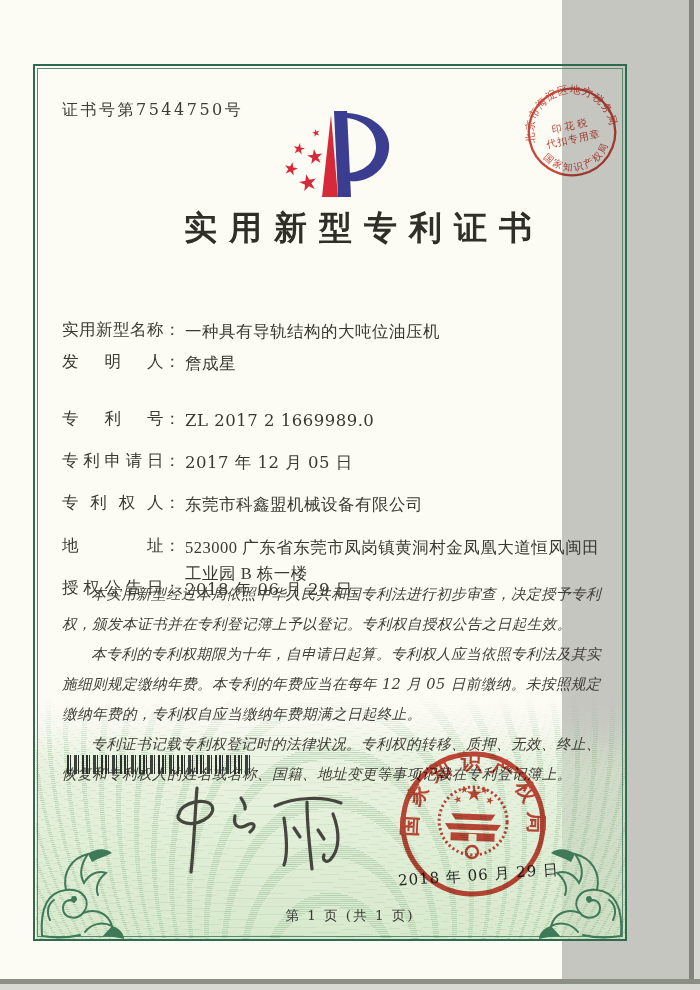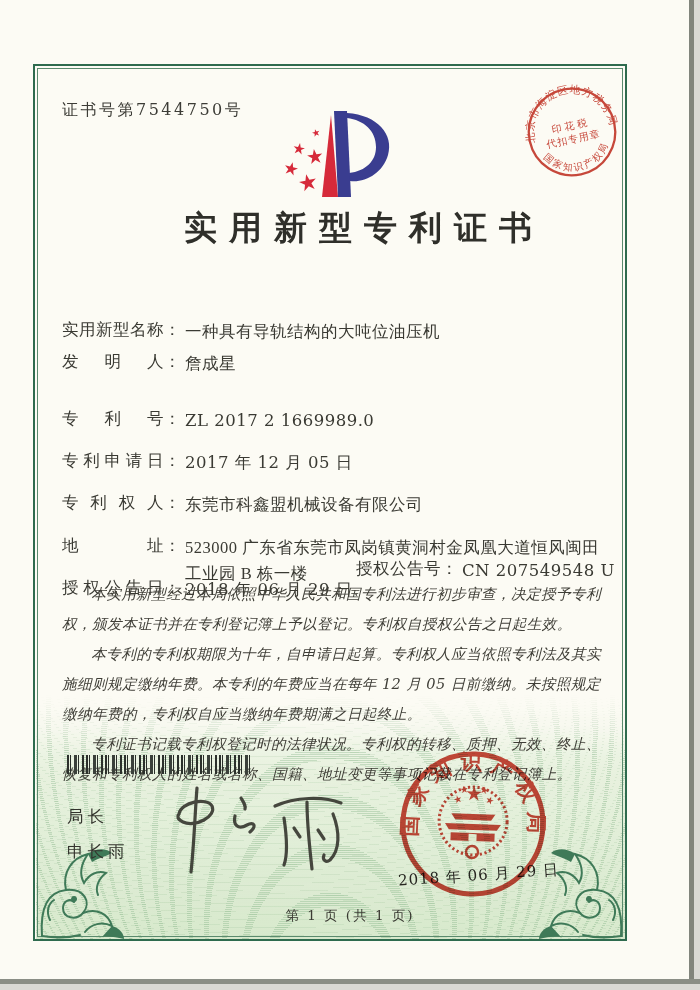--- a/index.html
+++ b/index.html
@@ -2,21 +2,21 @@
 <html><head>
 <meta charset="utf-8">
 <style>
   html,body{margin:0;padding:0;}
   body{
     width:700px;height:990px;position:relative;overflow:hidden;
     background:#c6c6c1;
     font-family:"DejaVu Serif","Liberation Serif",serif;
   }
   .paper{
-    position:absolute;left:0;top:0;width:689px;height:979px;
+    position:absolute;left:0;top:0;width:562px;height:979px;
     background:#fcfbf4;
   }
   .scan-edge-right{position:absolute;left:689px;top:0;width:11px;height:990px;
     background:linear-gradient(90deg,#81857c 0,#81857c 5px,#d9d9d4 5px);}
   .scan-edge-bottom{position:absolute;left:0;top:979px;width:700px;height:11px;
     background:linear-gradient(180deg,#8a8e85 0,#8a8e85 5px,#d9d9d4 5px);}
   .border-frame{
     position:absolute;left:33px;top:64px;width:594px;height:877px;
     border:2.5px solid #2e6b4e;box-sizing:border-box;z-index:2;pointer-events:none;
   }
@@ -176,36 +176,31 @@
     </div>
     <div class="frow row-patentee">
       <span class="lbl">专利权人</span><span class="colon">：</span><span class="val">东莞市科鑫盟机械设备有限公司</span>
     </div>
     <div class="frow row-address">
       <span class="lbl">地址</span><span class="colon">：</span><span class="val">523000 广东省东莞市凤岗镇黄洞村金凤凰大道恒风闽田
 工业园 B 栋一楼</span>
     </div>
     <div class="frow row-grant">
       <span><span class="lbl">授权公告日</span><span class="colon">：</span><span class="val">2018 年 06 月 29 日</span></span>
-      <span class="grant-right"><span>授权公告号</span><span class="colon">：</span><span class="val">CN 207549548 U</span></span>
     </div>
   </div>
 
   <div class="paragraphs">
     <p>本实用新型经过本局依照中华人民共和国专利法进行初步审查，决定授予专利权，颁发本证书并在专利登记簿上予以登记。专利权自授权公告之日起生效。</p>
     <p>本专利的专利权期限为十年，自申请日起算。专利权人应当依照专利法及其实施细则规定缴纳年费。本专利的年费应当在每年 12 月 05 日前缴纳。未按照规定缴纳年费的，专利权自应当缴纳年费期满之日起终止。</p>
     <p>专利证书记载专利权登记时的法律状况。专利权的转移、质押、无效、终止、恢复和专利权人的姓名或名称、国籍、地址变更等事项记载在专利登记簿上。</p>
   </div>
 
   <div class="barcode"></div>
 
-  <div class="officials">
-    <div class="o-title">局长</div>
-    <div class="o-name">申长雨</div>
-  </div>
 
   <svg class="signature" width="190" height="100" viewBox="0 0 190 100" xmlns="http://www.w3.org/2000/svg">
     <g fill="none" stroke="#35352e" stroke-width="3.2" stroke-linecap="round" opacity="0.9">
       <path d="M14,38 C16,26 42,21 47,30 C52,40 30,52 18,46 C12,43 12,40 14,38"></path>
       <path d="M32,12 C30,36 29,70 26,96"></path>
       <path d="M76,22 C79,27 81,30 80,33"></path>
       <path d="M70,40 C68,49 73,54 82,49 C89,45 92,50 85,56"></path>
       <path d="M110,30 C130,21 158,20 176,27"></path>
       <path d="M119,42 C122,62 123,78 119,89"></path>
       <path d="M142,26 C142,50 145,74 147,93"></path>

